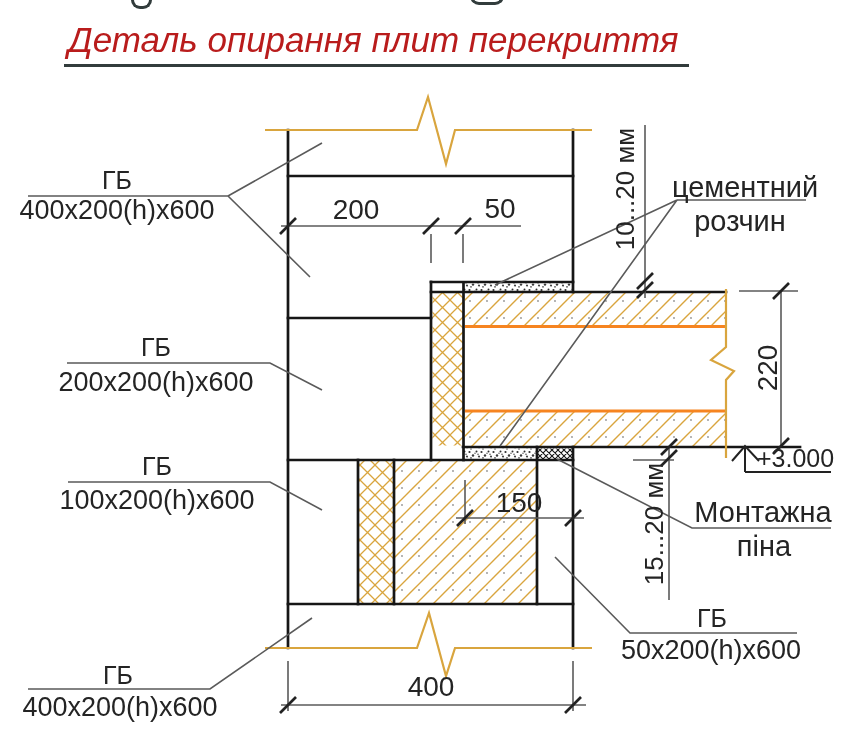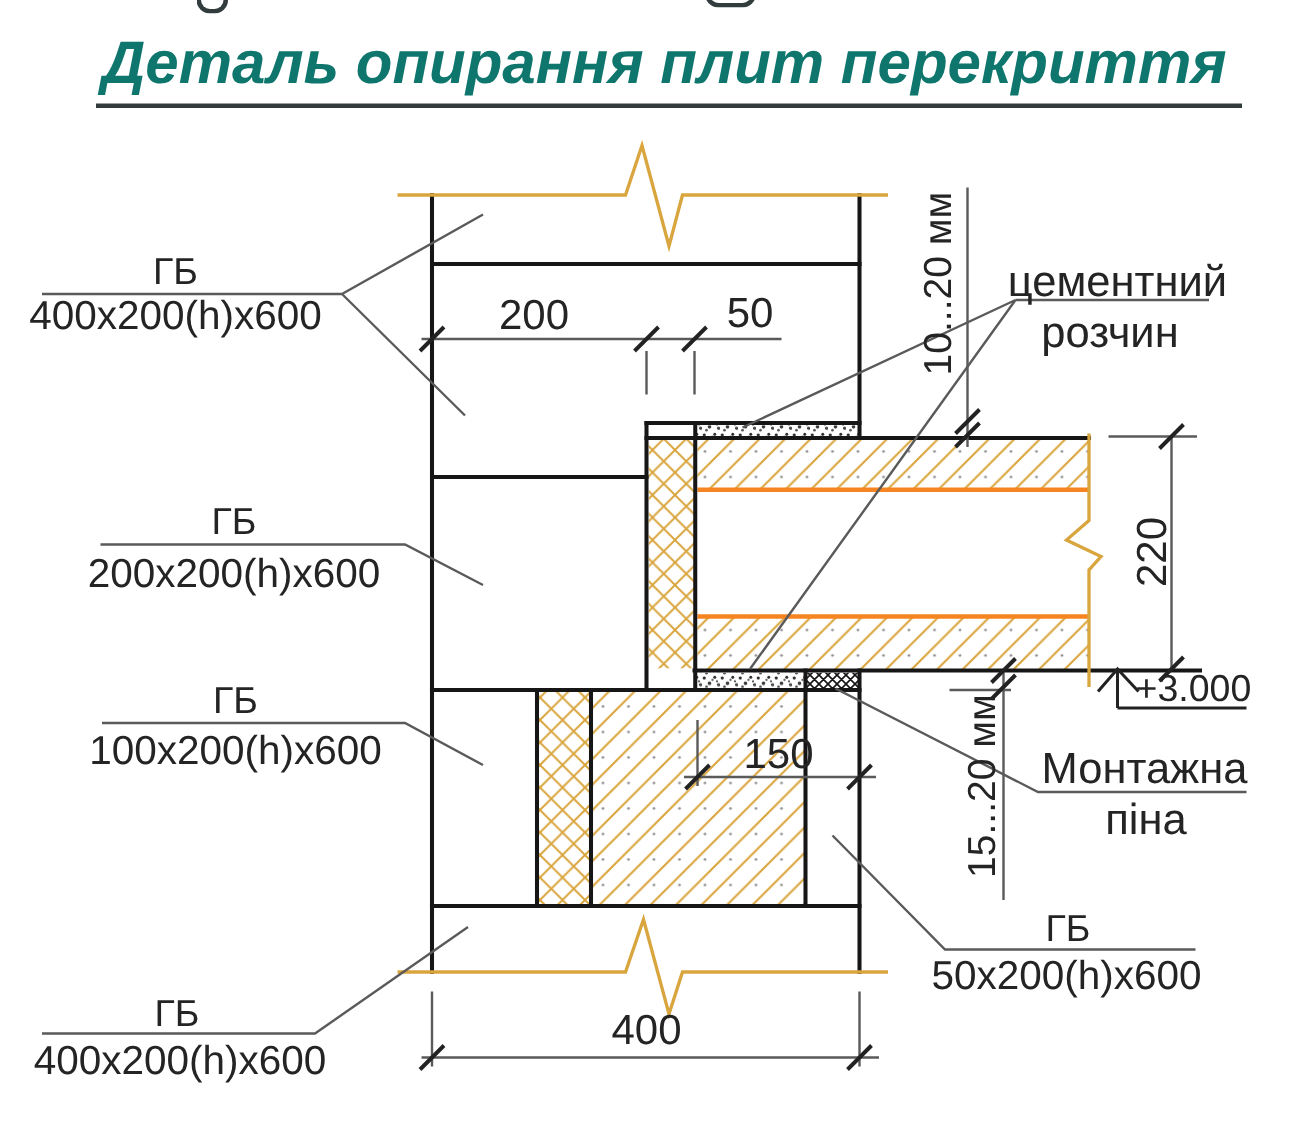--- a/index.html
+++ b/index.html
@@ -1,19 +1,19 @@
 <!DOCTYPE html>
 <html><head>
 <meta charset="utf-8">
 <style>
   html,body{margin:0;padding:0;background:#ffffff;}
   .stage{position:relative;width:868px;height:750px;background:#fff;overflow:hidden;
          font-family:"Liberation Sans",sans-serif;}
-  .title{position:absolute;left:64px;top:20px;font-size:40px;font-weight:bold;font-style:italic;
-         color:#0f766e;border-bottom:3px solid #323C3C;padding:0 10px 4px 4px;letter-spacing:0px;
+  .title{position:absolute;left:64px;top:20px;font-size:35px;font-weight:normal;font-style:italic;
+         color:#b91c1c;border-bottom:3px solid #323C3C;padding:0 10px 4px 4px;letter-spacing:0px;
          white-space:nowrap;}
   .frag{position:absolute;border:3px solid #323C3C;border-top:none;background:transparent;}
   .frag1{left:131px;top:-5px;width:15px;height:11px;border-radius:0 0 9px 9px;}
   .frag2{left:470px;top:-6px;width:28px;height:8px;border-radius:0 0 9px 9px;}
   svg text{font-family:"Liberation Sans",sans-serif;fill:#242424;}
   .lbl{font-size:27px;}
   .lbl-s{font-size:25px;}
   .dim{font-size:28px;}
   .ann{font-size:29px;}
   .rot{font-size:26px;}

